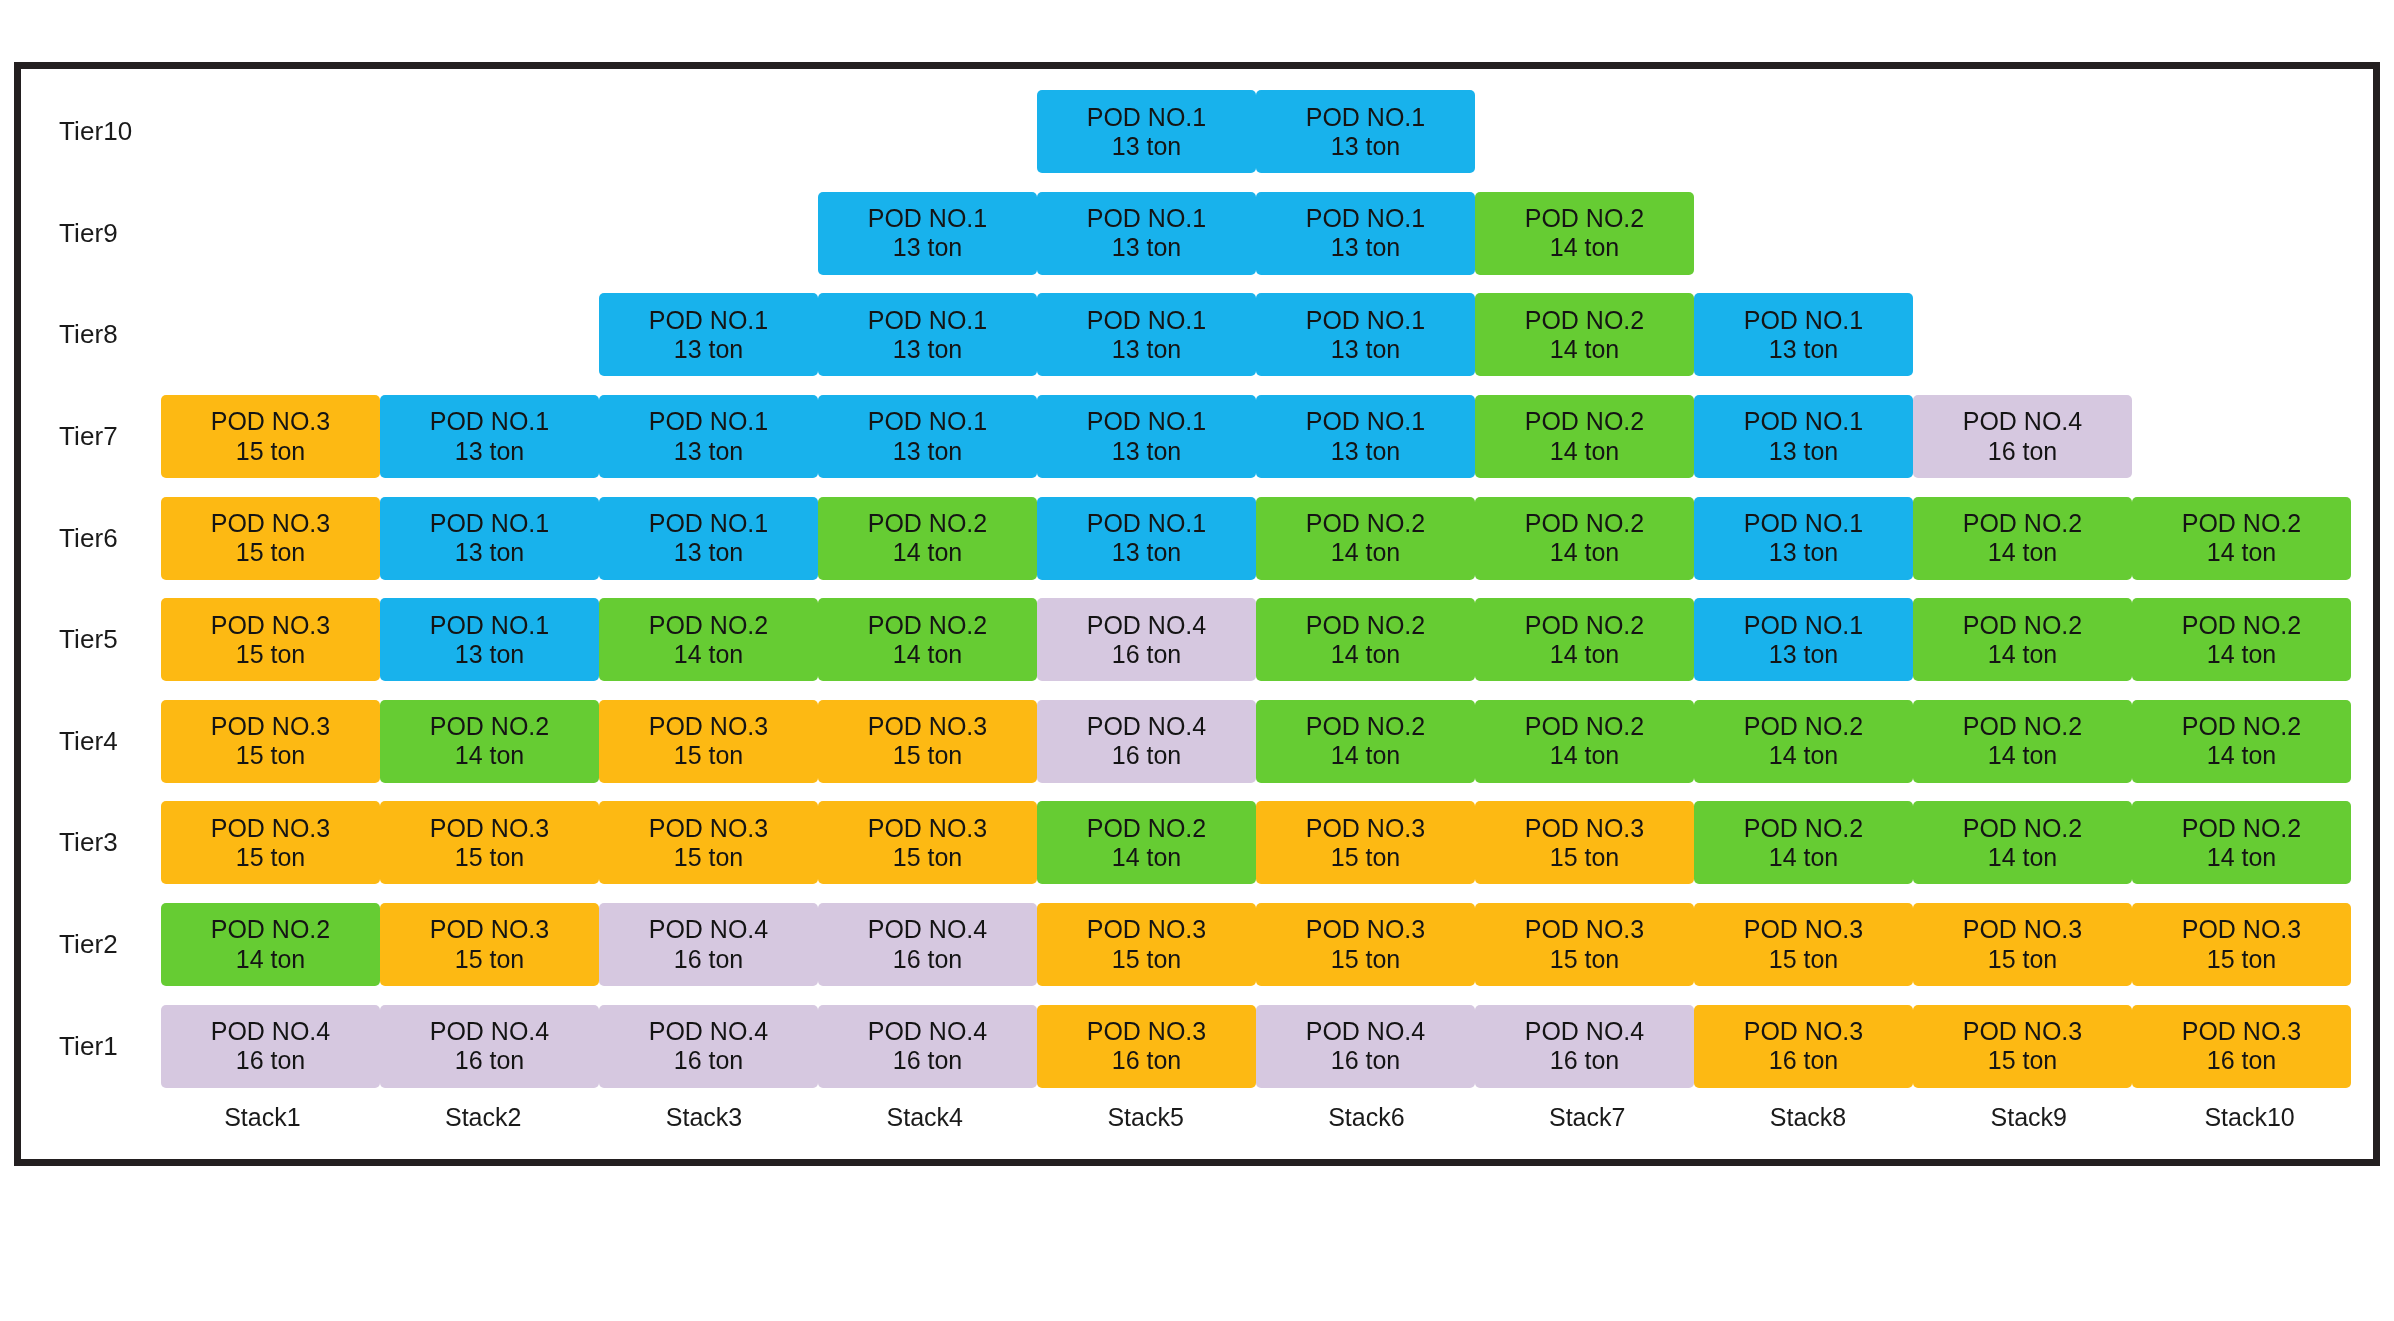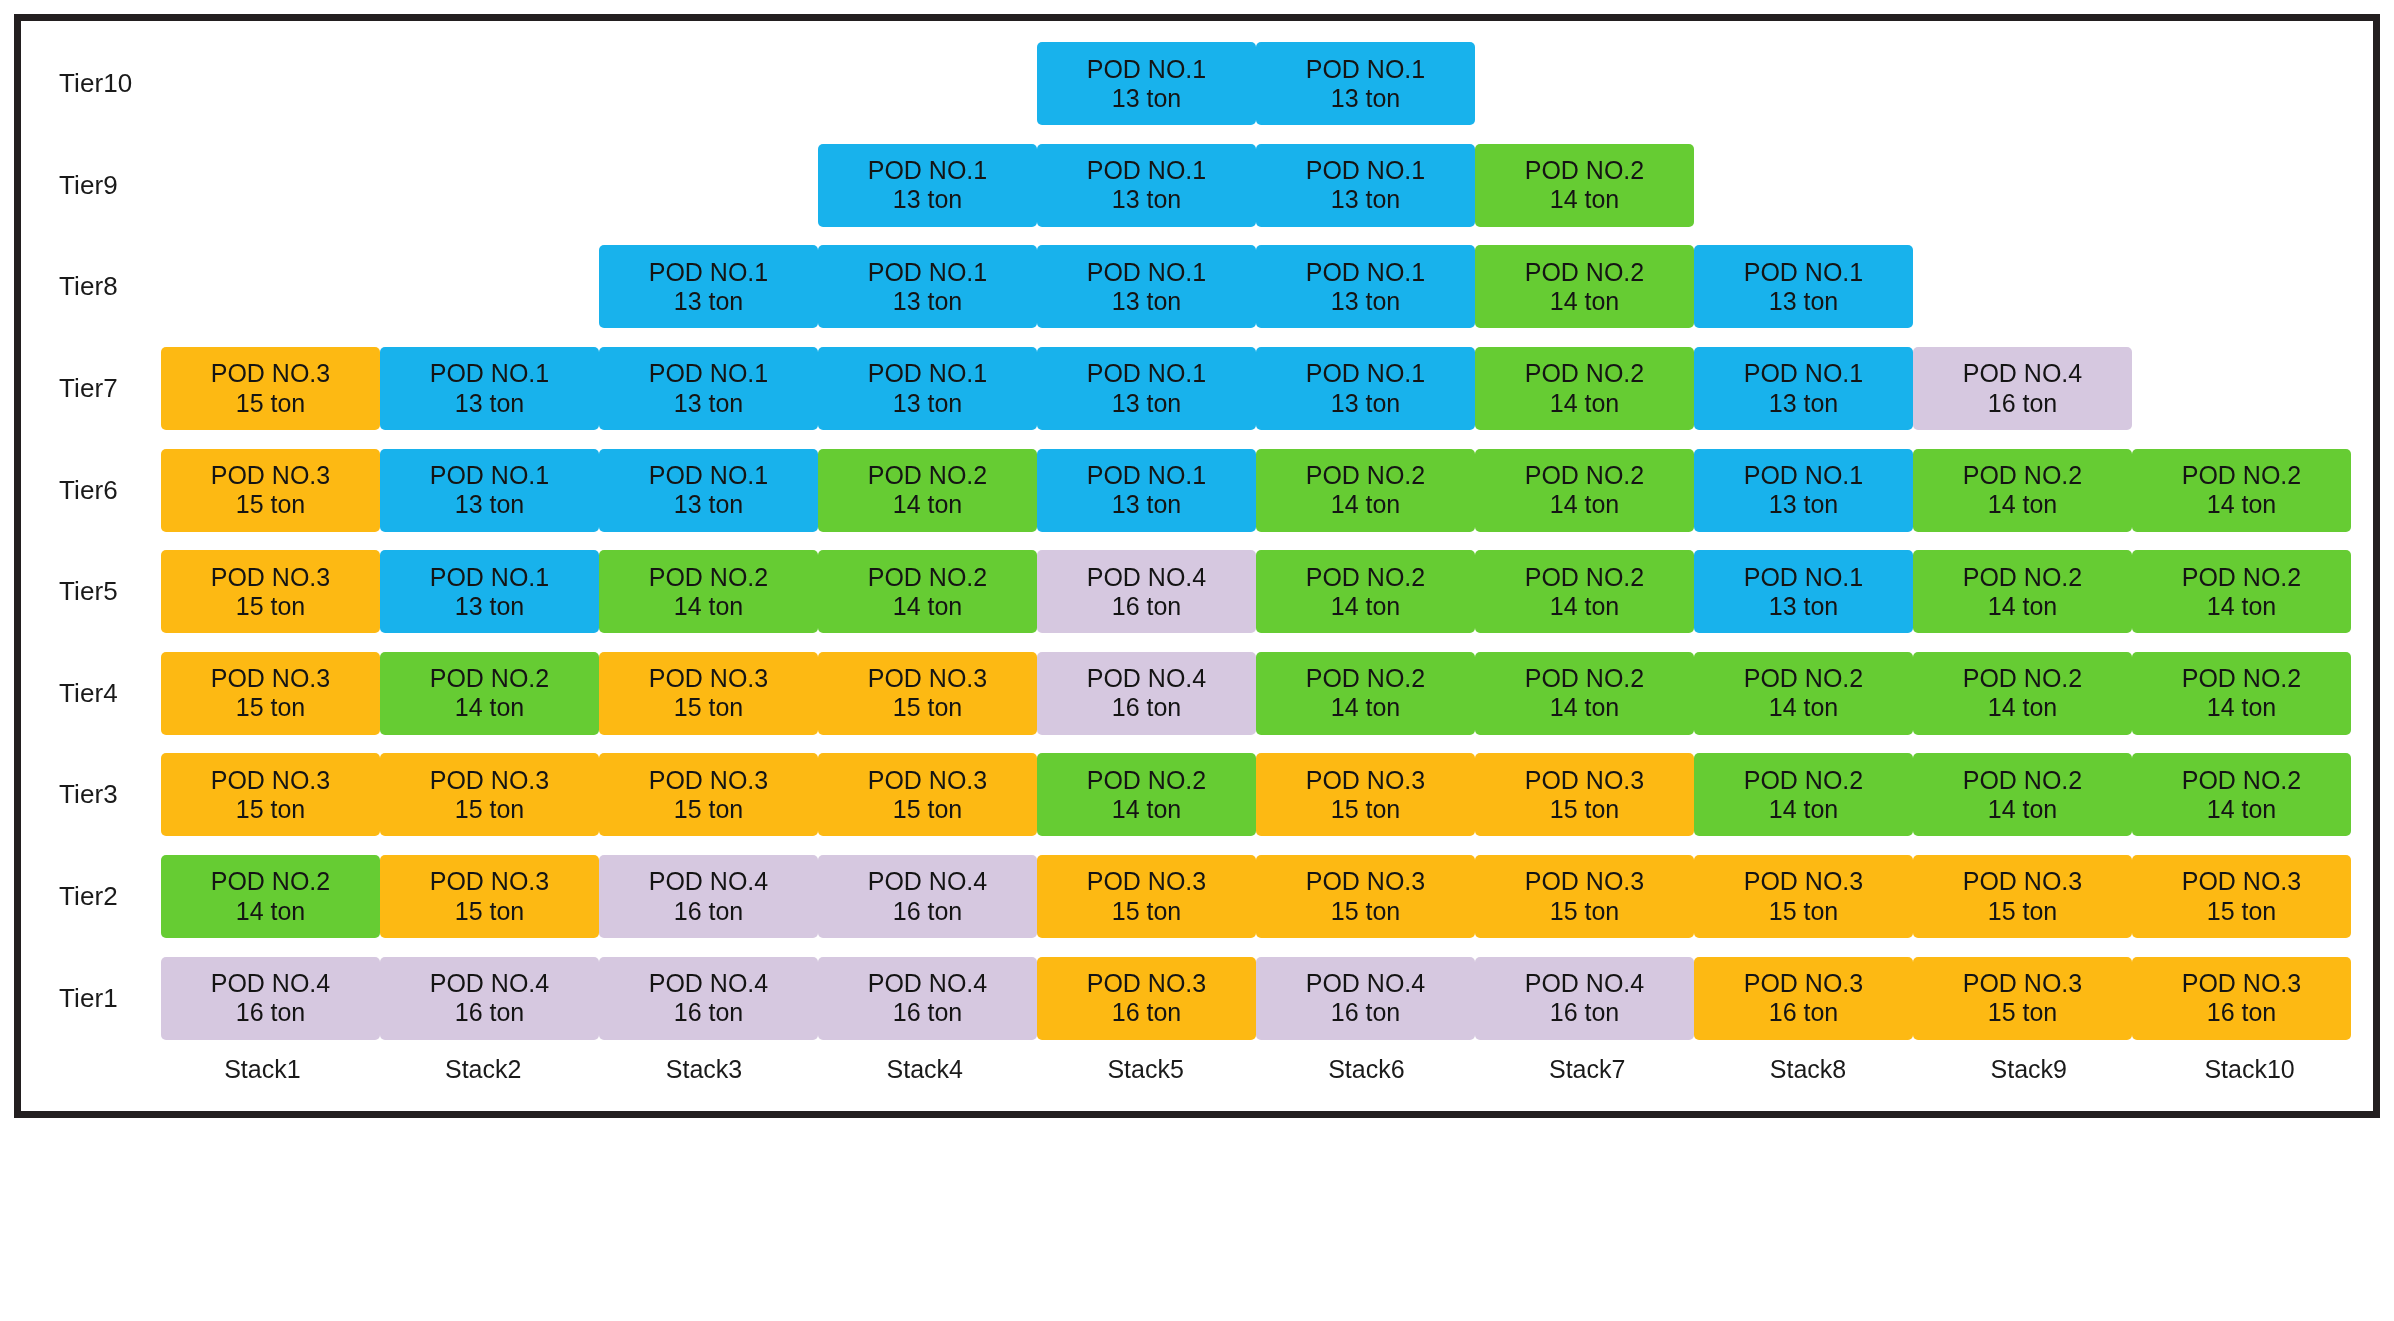--- a/index.html
+++ b/index.html
@@ -4,20 +4,21 @@
 <title>Container Stowage Plan</title>
 <style>
   html,body{margin:0;padding:0;background:#ffffff;}
   body{font-family:"Liberation Sans",sans-serif;}
   .frame{
     position:relative;
     width:2394px;height:1132px;
     box-sizing:border-box;
     background:#ffffff;
     padding:14px;
+    margin-top:48px;
   }
   .board{
     position:relative;
     width:100%;height:100%;
     box-sizing:border-box;
     border:7px solid #231f20;
     background:#ffffff;
     display:flex;
     flex-direction:column;
   }

